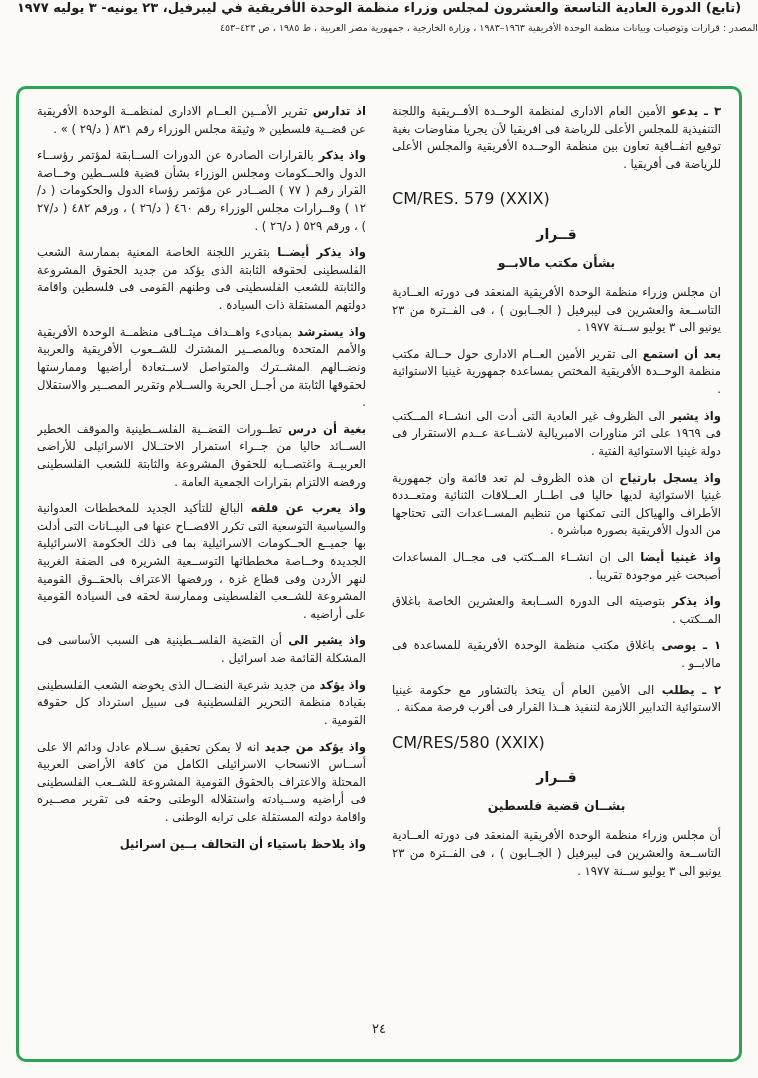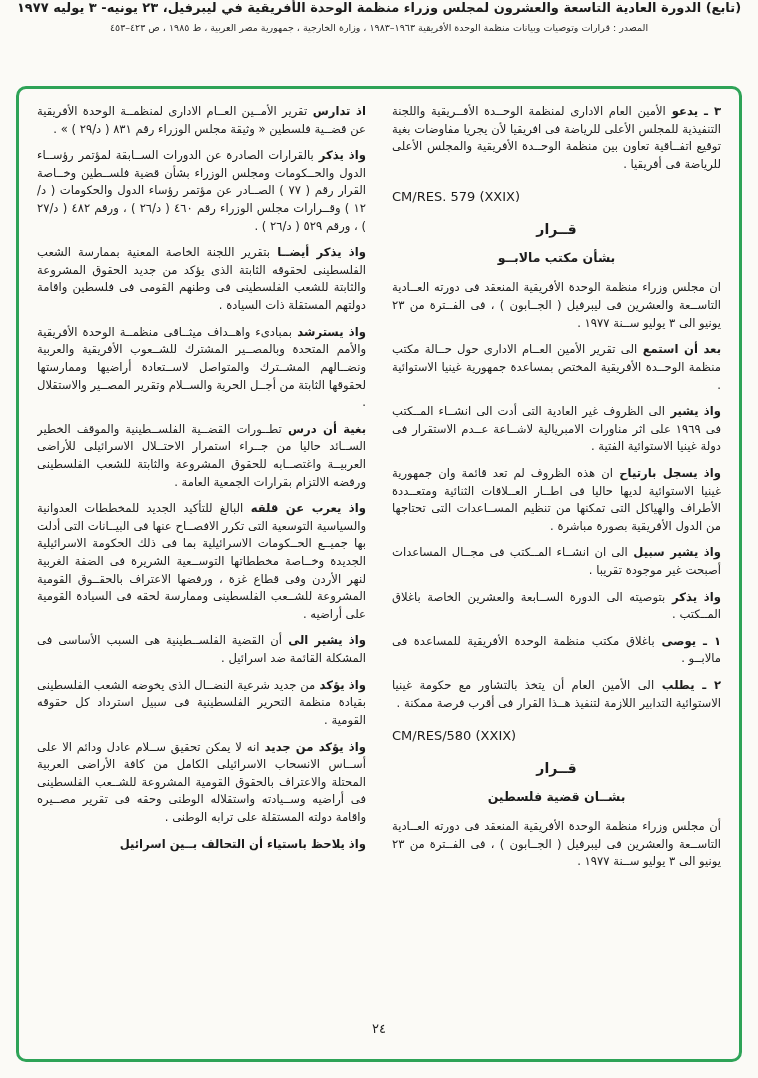--- a/index.html
+++ b/index.html
@@ -22,20 +22,21 @@
   }
   .page-header .line1 {
     font-size: 13px;
     font-weight: bold;
     letter-spacing: 0.2px;
   }
   .page-header .line2 {
     font-size: 9.5px;
     margin-top: 7px;
     color: #2a2a2a;
+    text-align: right;
   }
   .frame {
     position: absolute;
     left: 16px;
     top: 86px;
     width: 726px;
     height: 976px;
     box-sizing: border-box;
     border: 3px solid #2ea357;
     border-radius: 10px;
@@ -56,21 +57,21 @@
   }
   .col p {
     margin: 0 0 9px 0;
   }
   .lead {
     font-weight: bold;
   }
   .res-code {
     direction: ltr;
     text-align: left;
-    font-size: 13px;
+    font-size: 16px;
     margin: 14px 0 12px 0;
   }
   .res-title {
     text-align: center;
     font-weight: bold;
     font-size: 14px;
     margin: 6px 0 8px 0;
     letter-spacing: 1px;
   }
   .res-subtitle {
@@ -117,21 +118,21 @@
       <p>
         <span class="lead">بعد أن استمع </span><span>الى تقرير الأمين العــام الادارى حول حــالة مكتب منظمة الوحــدة الأفريقية المختص بمساعدة جمهورية غينيا الاستوائية .</span>
       </p>
       <p>
         <span class="lead">واذ يشير </span><span>الى الظروف غير العادية التى أدت الى انشــاء المــكتب فى ١٩٦٩ على اثر مناورات الامبريالية لاشــاعة عــدم الاستقرار فى دولة غينيا الاستوائية الفتية .</span>
       </p>
       <p>
         <span class="lead">واذ يسجل بارتياح </span><span>ان هذه الظروف لم تعد قائمة وان جمهورية غينيا الاستوائية لديها حاليا فى اطــار العــلاقات الثنائية ومتعــددة الأطراف والهياكل التى تمكنها من تنظيم المســاعدات التى تحتاجها من الدول الأفريقية بصورة مباشرة .</span>
       </p>
       <p>
-        <span class="lead">واذ يشير سبيل </span><span>الى ان انشــاء المــكتب فى مجــال المساعدات أصبحت غير موجودة تقريبا .</span>
+        <span class="lead">واذ غينيا أيضا </span><span>الى ان انشــاء المــكتب فى مجــال المساعدات أصبحت غير موجودة تقريبا .</span>
       </p>
       <p>
         <span class="lead">واذ يذكر </span><span>بتوصيته الى الدورة الســابعة والعشرين الخاصة باغلاق المــكتب .</span>
       </p>
       <p>
         <span class="lead">١ ـ يوصى </span><span>باغلاق مكتب منظمة الوحدة الأفريقية للمساعدة فى مالابــو .</span>
       </p>
       <p>
         <span class="lead">٢ ـ يطلب </span><span>الى الأمين العام أن يتخذ بالتشاور مع حكومة غينيا الاستوائية التدابير اللازمة لتنفيذ هــذا القرار فى أقرب فرصة ممكنة .</span>
       </p>

